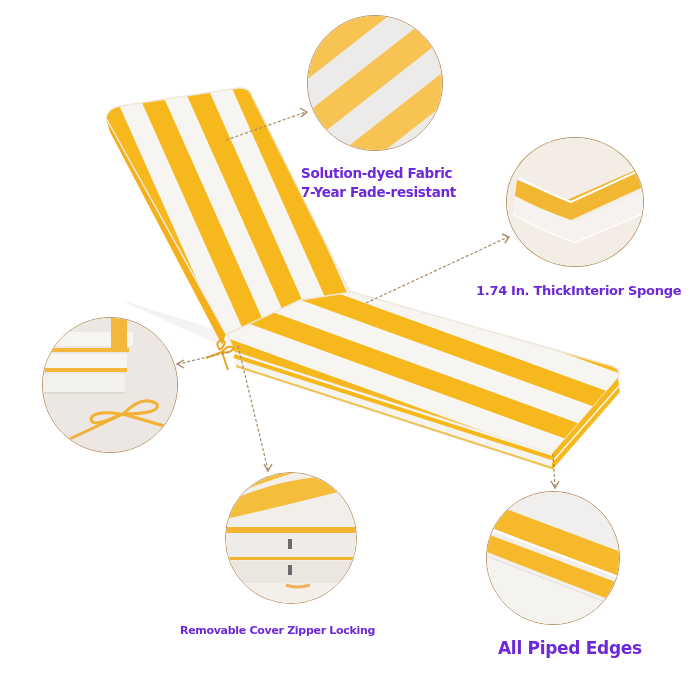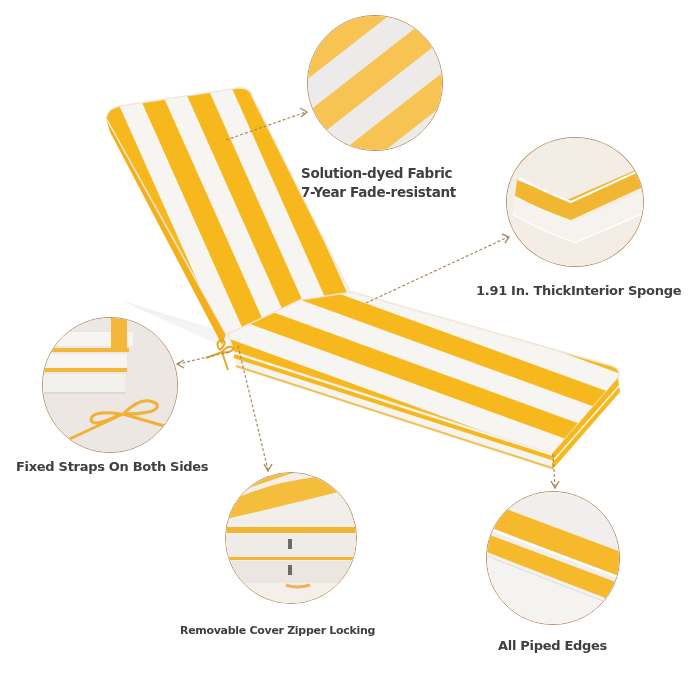--- a/index.html
+++ b/index.html
@@ -1,26 +1,26 @@
 <!DOCTYPE html>
 <html><head>
 <meta charset="utf-8">
 <style>
   html, body { margin: 0; padding: 0; background: #ffffff; }
   body { width: 700px; height: 700px; position: relative; overflow: hidden;
          font-family: "DejaVu Sans", "Liberation Sans", sans-serif; }
   .stage { position: absolute; left: 0; top: 0; width: 700px; height: 700px; }
-  .label { position: absolute; font-weight: bold; color: #404040;
+  .label { position: absolute; font-weight: bold; color: #6d28d9;
            font-family: "DejaVu Sans", "Liberation Sans", sans-serif;
            letter-spacing: -0.3px; white-space: nowrap; }
   .label.l1 { left: 301px; top: 164px; font-size: 13.5px; line-height: 19px; }
   .label.l2 { left: 476px; top: 283px; font-size: 13px; }
   .label.l3 { left: 16px;  top: 459px; font-size: 13px; }
   .label.l4 { left: 180px; top: 624px; font-size: 11px; }
-  .label.l5 { left: 498px; top: 638px; font-size: 13px; }
+  .label.l5 { left: 498px; top: 638px; font-size: 17px; }
   .inset { position: absolute; border-radius: 50%; overflow: hidden;
            border: 1.5px solid #b8946a; box-sizing: border-box; }
 </style>
 </head>
 <body>
 
 <div class="stage">
 
   <svg class="stage" width="700" height="700" viewBox="0 0 700 700">
     <defs>
@@ -141,18 +141,17 @@
       <path d="M0 42 L134 92 L134 112 L0 60 Z" fill="#f6b92c"></path>
       <path d="M0 62 L134 114 L134 134 L0 134 Z" fill="#f5f3f0"></path>
       <path d="M0 64 L134 116" stroke="#dedbd6" stroke-width="1"></path>
     </svg>
   </div>
 
   <div class="label l1">
     <div>Solution-dyed Fabric</div>
     <div>7-Year Fade-resistant</div>
   </div>
-  <div class="label l2">1.91 In. ThickInterior Sponge</div>
-  <div class="label l3">Fixed Straps On Both Sides</div>
+  <div class="label l2">1.74 In. ThickInterior Sponge</div>
   <div class="label l4">Removable Cover Zipper Locking</div>
   <div class="label l5">All Piped Edges</div>
 
 </div>
 
 </body></html>

